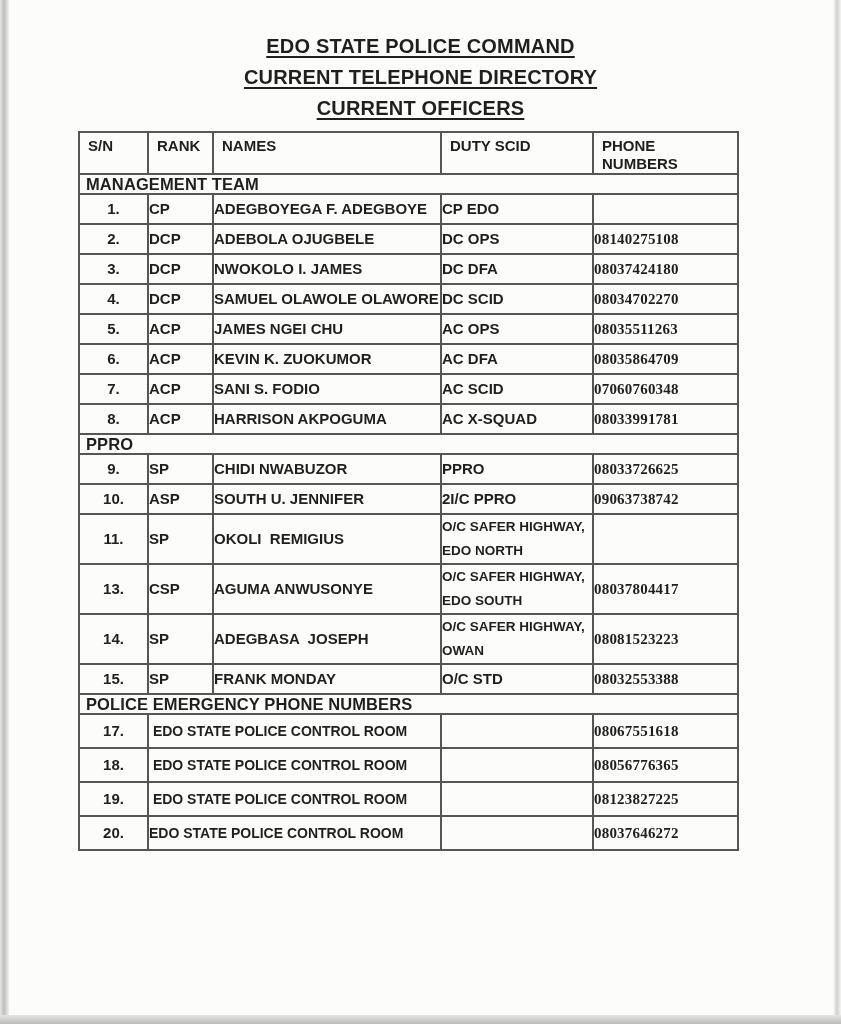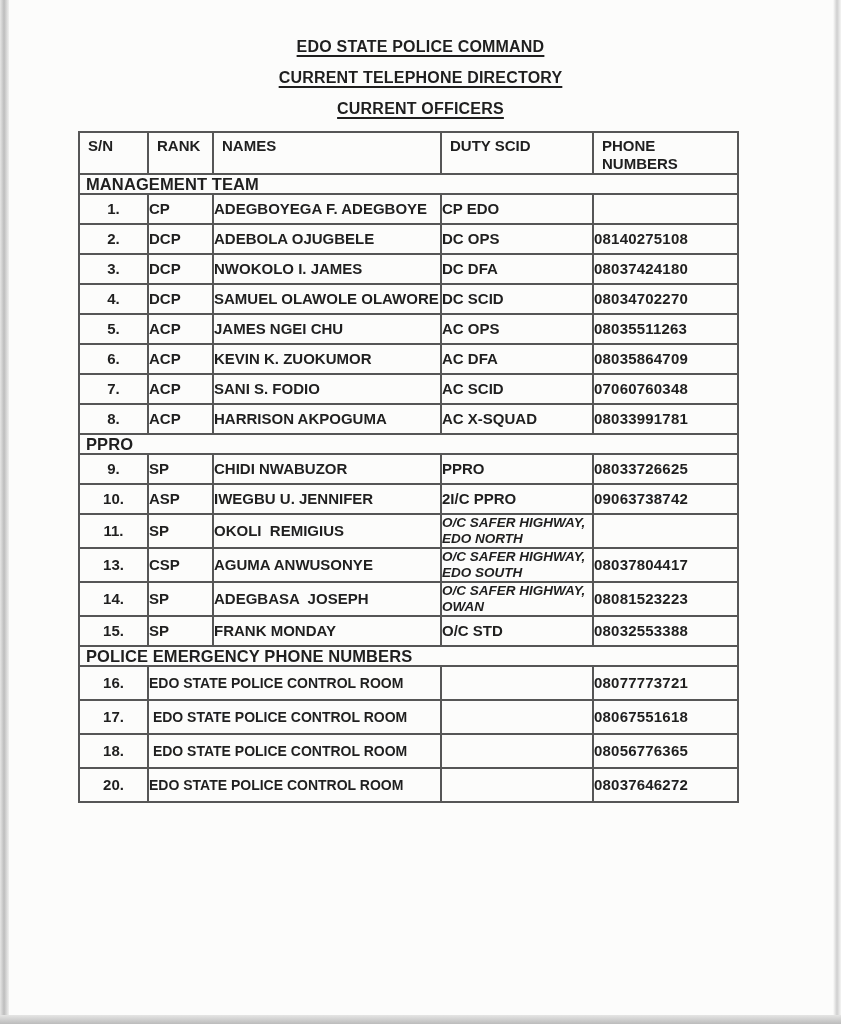--- a/index.html
+++ b/index.html
@@ -25,21 +25,21 @@
   }
   .edge-bottom {
     position: absolute; left: 0; bottom: 0; width: 841px; height: 9px;
     background: linear-gradient(to bottom, #e5e5e4, #bcbcbc);
   }
   
   .titles {
     position: absolute; top: 31px; left: 0; width: 841px; text-align: center;
   }
   .titles .t {
-    font-size: 16px;
+    font-size: 20px;
     line-height: 31px;
     letter-spacing: 0.2px;
     text-decoration: underline;
     text-decoration-thickness: 2px;
     text-underline-offset: 3px;
   }
   
   table.directory {
     position: absolute; left: 78px; top: 131px;
     width: 659px;
@@ -70,22 +70,22 @@
   tr.officer.tall { height: 27px; }
   tr.emergency { height: 34px; }
   td.sn {
     text-align: center;
     vertical-align: top;
     padding-top: 6px;
   }
   td.rank { padding-left: 9px; }
   td.name { padding-left: 10px; white-space: pre-wrap; }
   td.duty { padding-left: 8px; white-space: pre-line; }
-  tr.officer.tall td.duty { font-size: 13.5px; line-height: 16px; font-style: italic; }
-  td.phone { padding-left: 10px; letter-spacing: 0.2px; }
+  tr.officer.tall td.duty { font-size: 13.5px; line-height: 24px; }
+  td.phone { padding-left: 10px; letter-spacing: 0.2px; font-family: Liberation Serif, serif; }
   tr.emergency td.name { font-size: 14px; }
 </style>
 </head>
 <body>
 
 <div class="edge-left"></div>
 <div class="edge-right"></div>
 <div class="edge-bottom"></div>
 
 <div class="titles">
@@ -176,21 +176,21 @@
       <tr class="officer">
         <td class="sn">9.</td>
         <td class="rank">SP</td>
         <td class="name">CHIDI NWABUZOR</td>
         <td class="duty">PPRO</td>
         <td class="phone">08033726625</td>
       </tr>
       <tr class="officer">
         <td class="sn">10.</td>
         <td class="rank">ASP</td>
-        <td class="name">IWEGBU U. JENNIFER</td>
+        <td class="name">SOUTH U. JENNIFER</td>
         <td class="duty">2I/C PPRO</td>
         <td class="phone">09063738742</td>
       </tr>
       <tr class="officer tall">
         <td class="sn">11.</td>
         <td class="rank">SP</td>
         <td class="name">OKOLI  REMIGIUS</td>
         <td class="duty">O/C SAFER HIGHWAY,
 EDO NORTH</td>
         <td class="phone"></td>
@@ -215,37 +215,37 @@
         <td class="sn">15.</td>
         <td class="rank">SP</td>
         <td class="name">FRANK MONDAY</td>
         <td class="duty">O/C STD</td>
         <td class="phone">08032553388</td>
       </tr>
       <tr class="band">
         <td class="section-label" colspan="5">POLICE EMERGENCY PHONE NUMBERS</td>
       </tr>
       <tr class="emergency">
-        <td class="sn">16.</td>
-        <td class="name" colspan="2">EDO STATE POLICE CONTROL ROOM</td>
-        <td class="duty"></td>
-        <td class="phone">08077773721</td>
-      </tr>
-      <tr class="emergency">
         <td class="sn">17.</td>
         <td class="name" colspan="2"> EDO STATE POLICE CONTROL ROOM</td>
         <td class="duty"></td>
         <td class="phone">08067551618</td>
       </tr>
       <tr class="emergency">
         <td class="sn">18.</td>
         <td class="name" colspan="2"> EDO STATE POLICE CONTROL ROOM</td>
         <td class="duty"></td>
         <td class="phone">08056776365</td>
       </tr>
       <tr class="emergency">
+        <td class="sn">19.</td>
+        <td class="name" colspan="2"> EDO STATE POLICE CONTROL ROOM</td>
+        <td class="duty"></td>
+        <td class="phone">08123827225</td>
+      </tr>
+      <tr class="emergency">
         <td class="sn">20.</td>
         <td class="name" colspan="2">EDO STATE POLICE CONTROL ROOM</td>
         <td class="duty"></td>
         <td class="phone">08037646272</td>
       </tr>
     </tbody>
 </table>
 
 </body></html>

